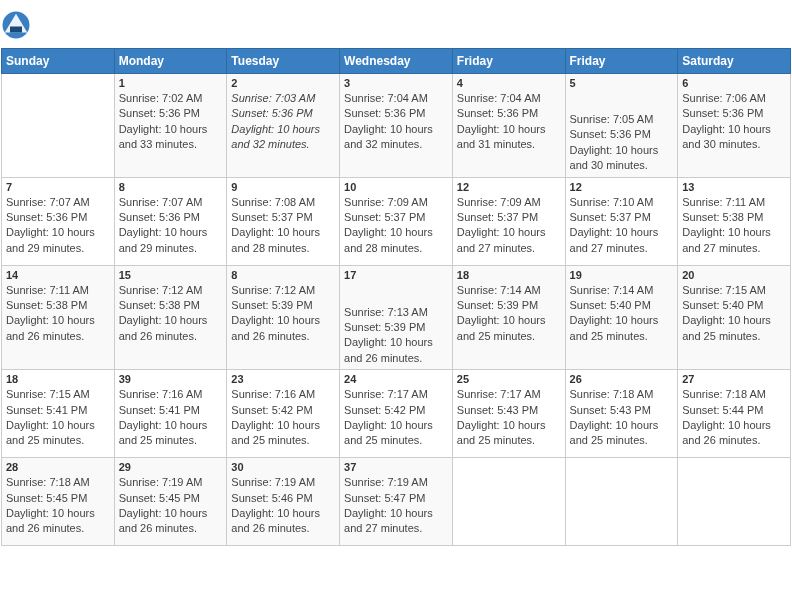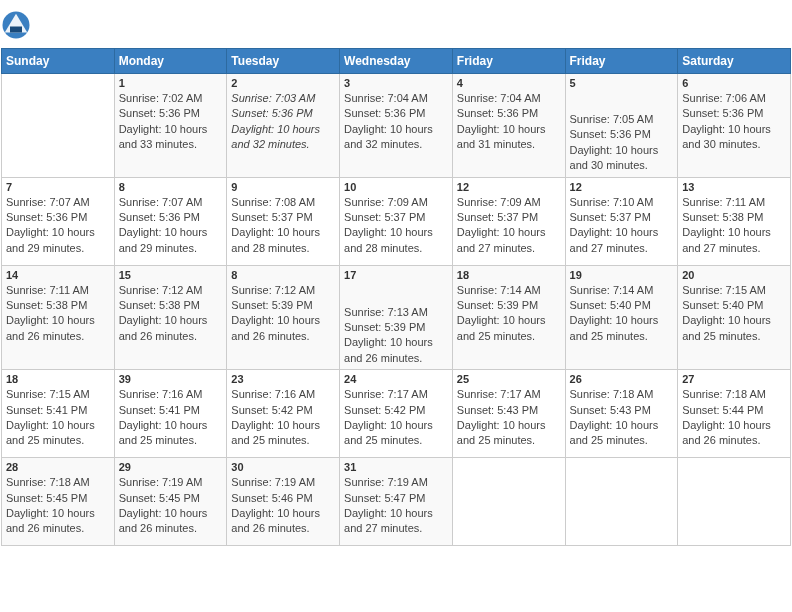--- a/index.html
+++ b/index.html
@@ -348,21 +348,21 @@
 and 26 minutes.</div>
           </td>
           <td>
             <span class="day-num">30</span>
             <div class="day-info" style="white-space: pre-line;">Sunrise: 7:19 AM
 Sunset: 5:46 PM
 Daylight: 10 hours
 and 26 minutes.</div>
           </td>
           <td>
-            <span class="day-num">31</span>
+            <span class="day-num">37</span>
             <div class="day-info" style="white-space: pre-line;">Sunrise: 7:19 AM
 Sunset: 5:47 PM
 Daylight: 10 hours
 and 27 minutes.</div>
           </td>
           <td class="empty"></td>
           <td class="empty"></td>
           <td class="empty"></td>
         </tr>
       </tbody>

